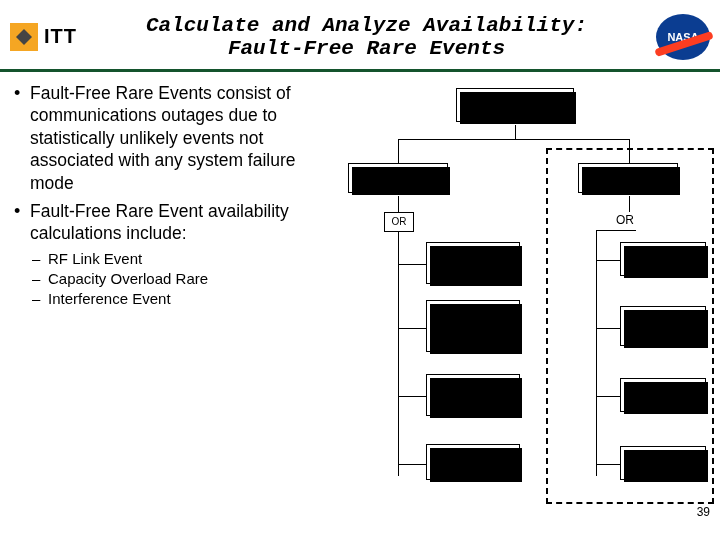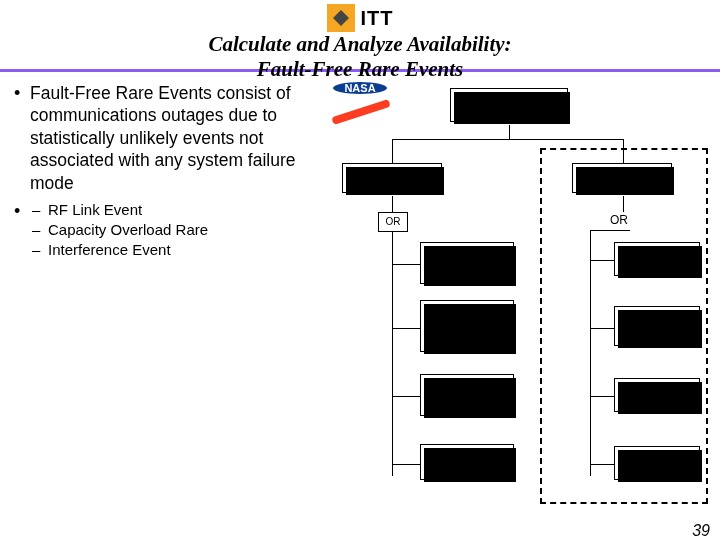--- a/index.html
+++ b/index.html
@@ -7,48 +7,47 @@
     width: 720px; height: 540px;
     font-family: Arial, Helvetica, sans-serif;
     background: #fff; color: #000;
     position: relative; overflow: hidden;
   }
   
   .header {
     width: 100%; height: 72px;
     display: flex; align-items: center; justify-content: space-between;
     padding: 4px 10px 0 10px;
-    border-bottom: 3px solid #8b5cf6;
-    flex-direction: column;
+    border-bottom: 3px solid #14532d;
   }
   .title-block { text-align: center; flex: 1; }
-  .title-line { font-size: 21px; font-style: italic; font-weight: bold; font-family: Liberation Serif, serif; }
+  .title-line { font-size: 21px; font-style: italic; font-weight: bold; font-family: Liberation Mono, monospace; }
   .itt-logo { display: flex; align-items: center; gap: 6px; }
   .itt-icon { width: 28px; height: 28px; background: #f5a623; position: relative; }
   .itt-text { font-weight: bold; font-size: 20px; letter-spacing: 1px; }
   .nasa-logo { width: 54px; height: 46px; border-radius: 50%; background: #0b3d91; position: relative; display:flex; align-items:center; justify-content:center; color:#fff; font-size:11px; font-weight:bold; }
   .nasa-swoosh { position:absolute; width:60px; height:8px; background:#fc3d21; border-radius:4px; transform:rotate(-18deg); top:26px; left:-2px; }
   
-  .content { display: flex; width: 100%; padding: 10px 4px 0 12px; }
+  .content { display: flex; width: 100%; padding: 10px 4px 0 12px; justify-content: space-between; }
   .left-col { width: 298px; padding-right: 6px; }
   .bullet-list { list-style: none; }
   .bullet-list > li { position: relative; padding-left: 18px; font-size: 17.5px; line-height: 1.28; margin-bottom: 6px; }
   .bullet-list > li::before { content: "•"; position: absolute; left: 2px; top: 0; color: #000; font-size: 18px; }
   .sub-list { list-style: none; margin-top: 4px; }
   .sub-list > li { position: relative; padding-left: 18px; font-size: 15px; line-height: 1.35; }
   .sub-list > li::before { content: "–"; position: absolute; left: 2px; top: 0; }
   
   .diagram { position: relative; width: 400px; height: 430px; }
   .dbox { position: absolute; border: 1px solid #000; background: #fff; font-size: 10px; text-align: center; display: flex; align-items: center; justify-content: center; line-height: 1.15; padding: 2px 3px; }
   .dbox.shadow::after { content:""; position:absolute; top:3px; left:3px; right:-3px; bottom:-3px; background:#000; z-index:-1; }
   .or-lbl { position: absolute; font-size: 12px; }
   .dashb { position:absolute; border: 2px dashed #000; }
   .line { position:absolute; background:#000; }
   
-  .pagenum { position: absolute; right: 10px; bottom: 0; font-size: 16px; font-style: italic; }
+  .pagenum { position: absolute; right: 10px; bottom: 21px; font-size: 12px; }
 </style>
 </head>
 <body>
 
 <div class="header">
   <div class="itt-logo">
     <div class="itt-icon">
       <svg width="28" height="28" viewBox="0 0 28 28">
           <polygon points="14,2 26,14 14,26 2,14" fill="#f5a623"></polygon>
           <polygon points="14,6 22,14 14,22 6,14" fill="#444"></polygon>
@@ -64,20 +63,21 @@
     <span>NASA</span>
     <div class="nasa-swoosh"></div>
   </div>
 </div>
 
 <div class="content">
   <div class="left-col">
     <ul class="bullet-list">
       <li>Fault-Free Rare Events consist of communications outages due to statistically unlikely events not associated with any system failure mode</li>
       <li>
+        <span>Fault-Free Rare Event availability calculations include:</span>
         <ul class="sub-list">
           <li>RF Link Event</li>
           <li>Capacity Overload Rare</li>
           <li>Interference Event</li>
         </ul>
       </li>
     </ul>
   </div>
 
   <div class="diagram">

